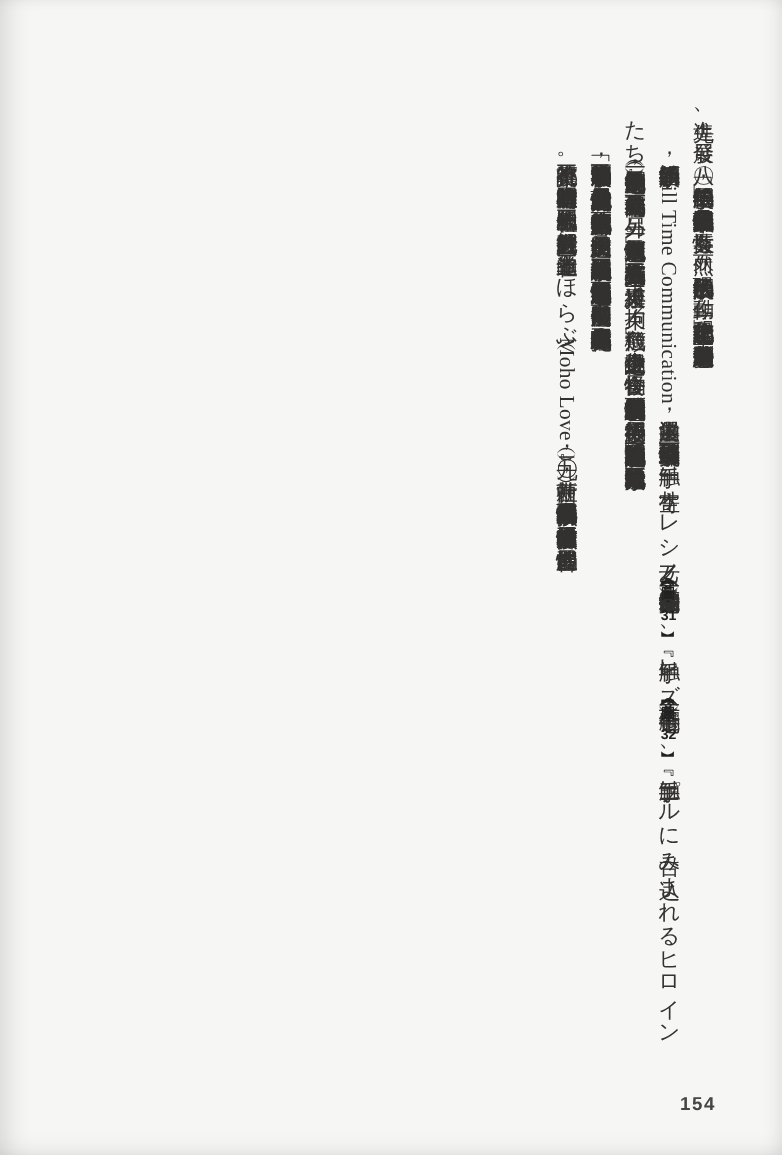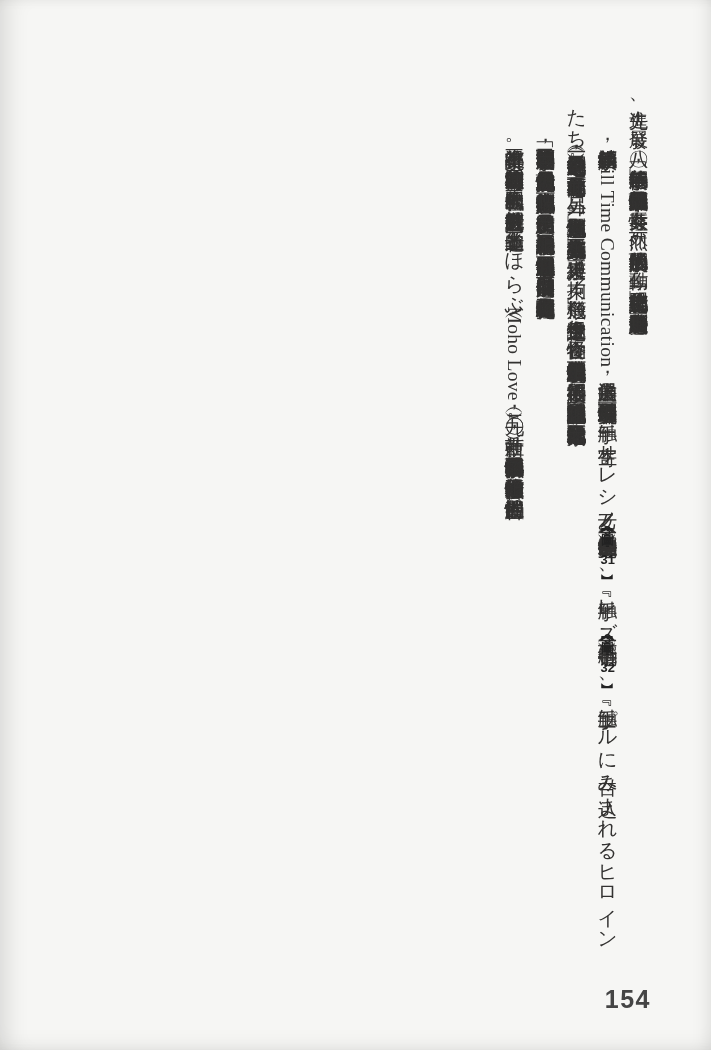--- a/index.html
+++ b/index.html
@@ -56,21 +56,21 @@
   .figref .tcy {
     text-combine-upright: all;
     -webkit-text-combine: horizontal;
   }
   .page-num {
     position: absolute;
     right: 60px;
     bottom: 36px;
     font-family: "Liberation Sans", "DejaVu Sans", sans-serif;
     font-weight: 700;
-    font-size: 25px;
+    font-size: 17px;
     color: #454545;
     letter-spacing: 1.5px;
   }
 </style>
 </head>
 <body>
 
 <div class="page">
   <div class="body-text">
       <p><span>先進、發展。八〇～千禧年代的「觸手凌辱」，重視的是如何運用觸手形狀的特性來玩弄、姦辱女性。然而，現代的觸手由於形狀、動作、功能都已一定程度上「記號化」，所以更著力於形狀之外的創意和變形。</span></p>

